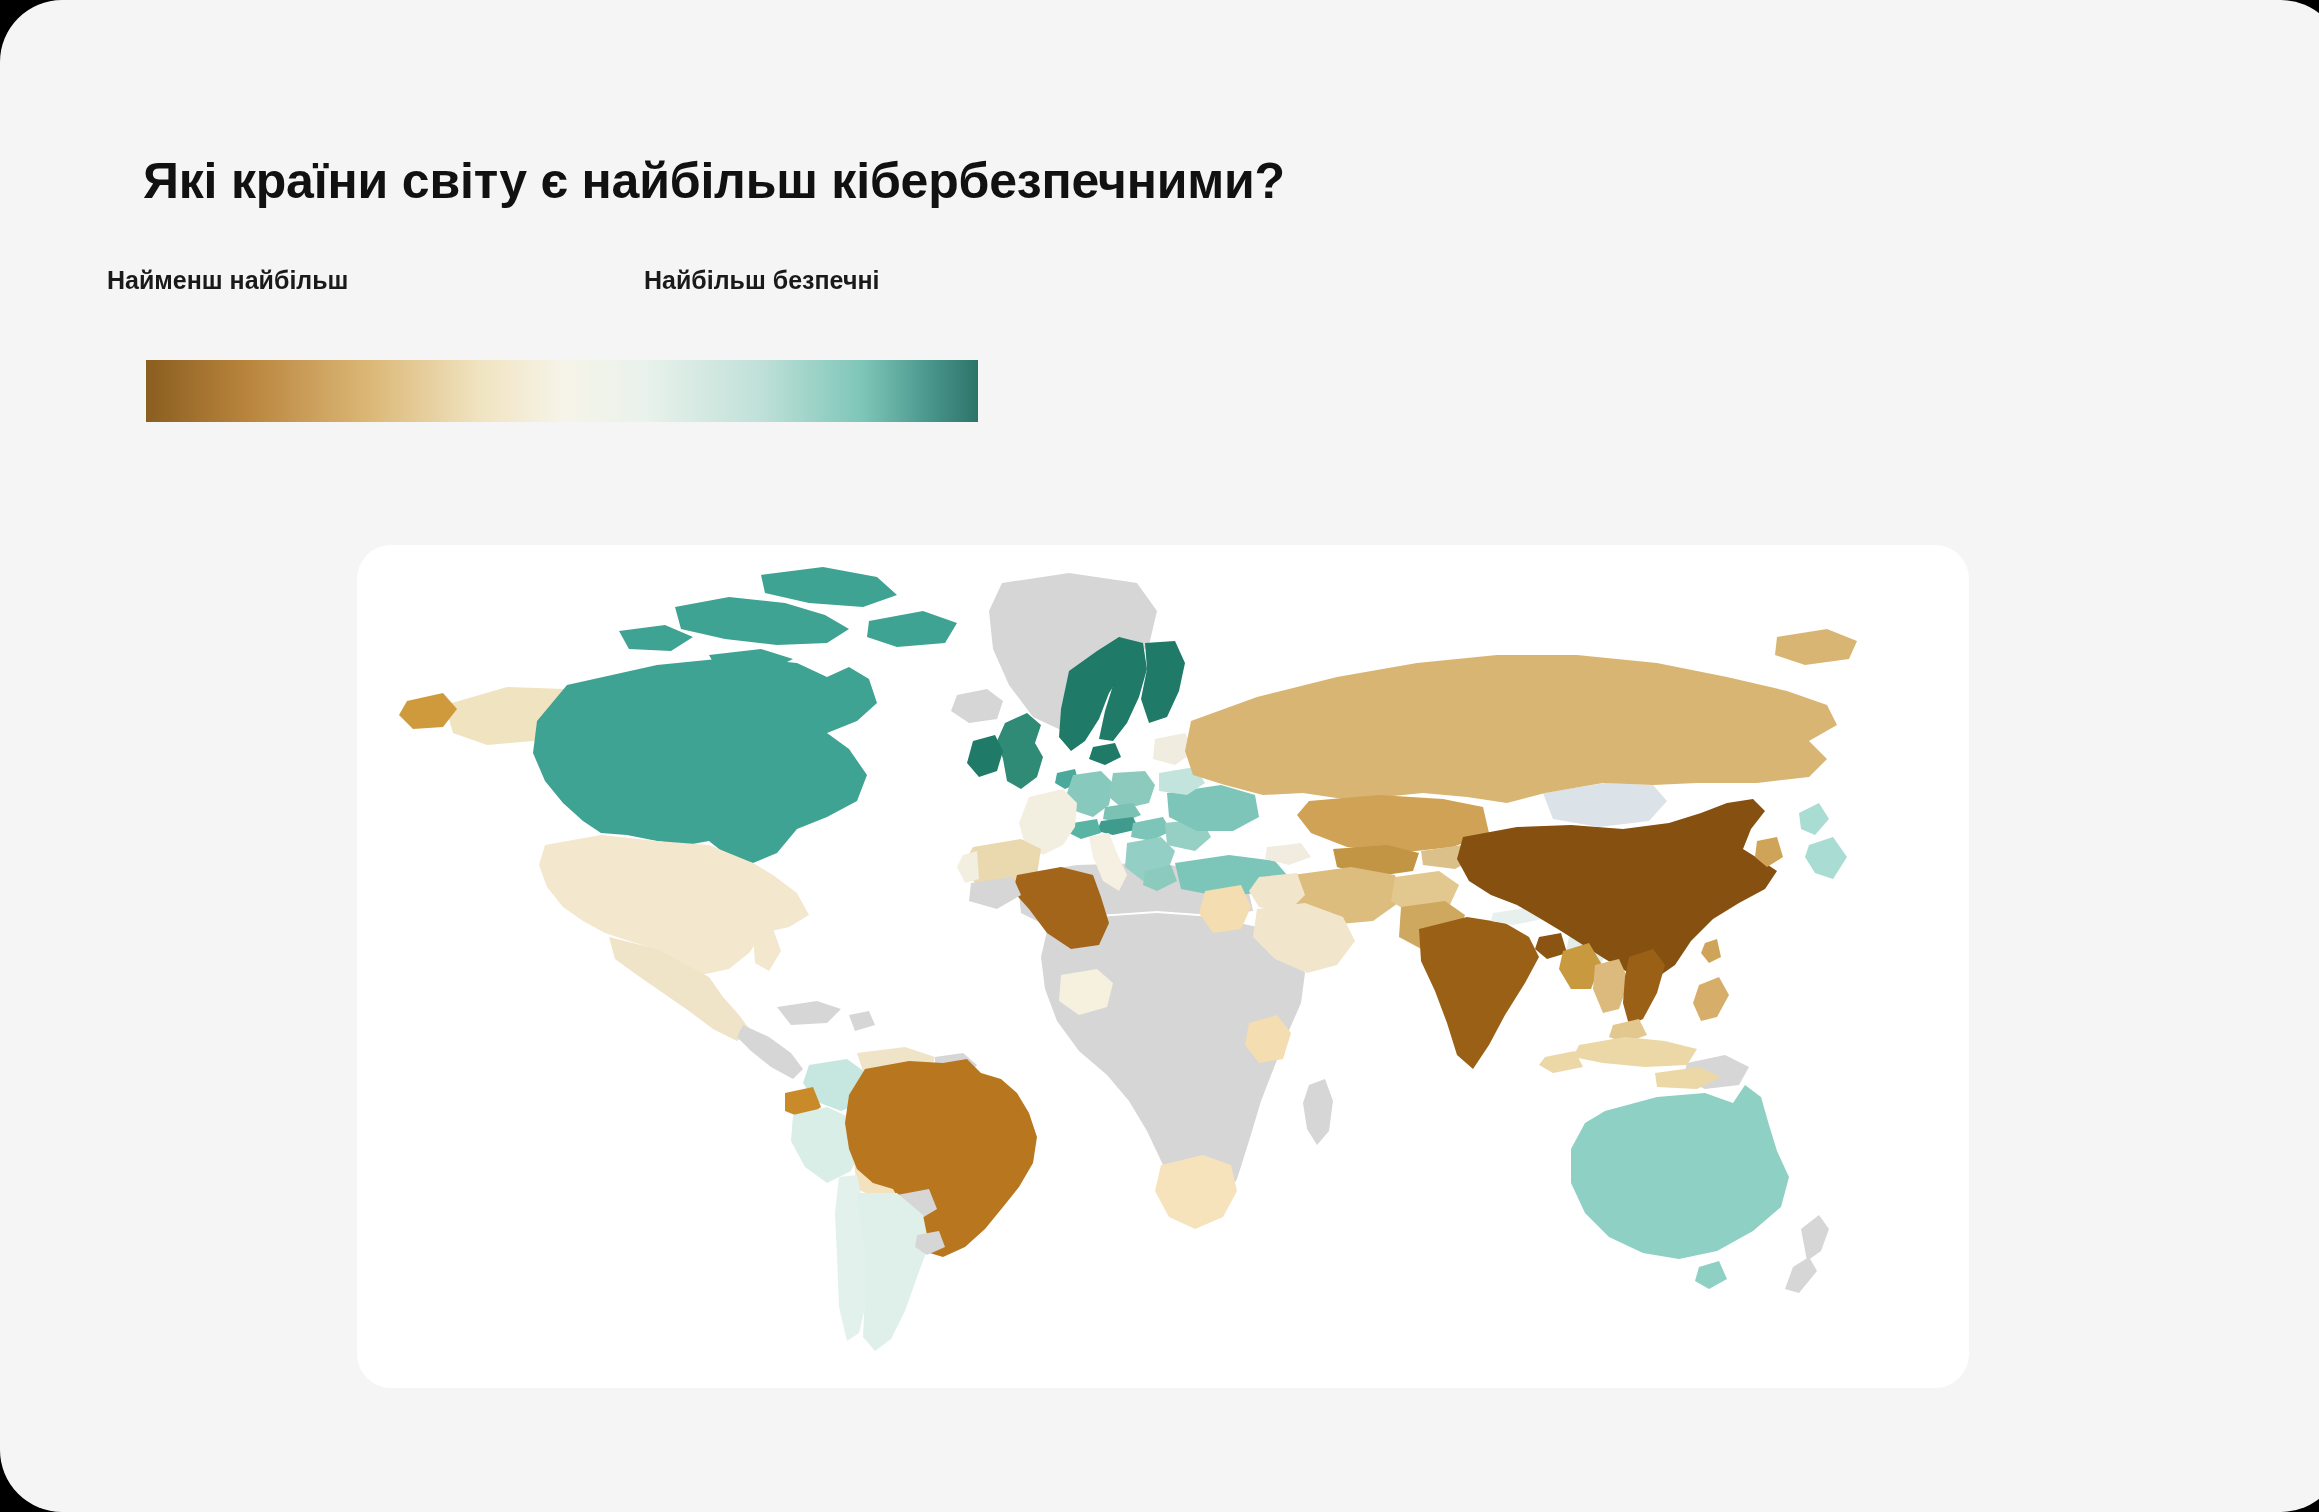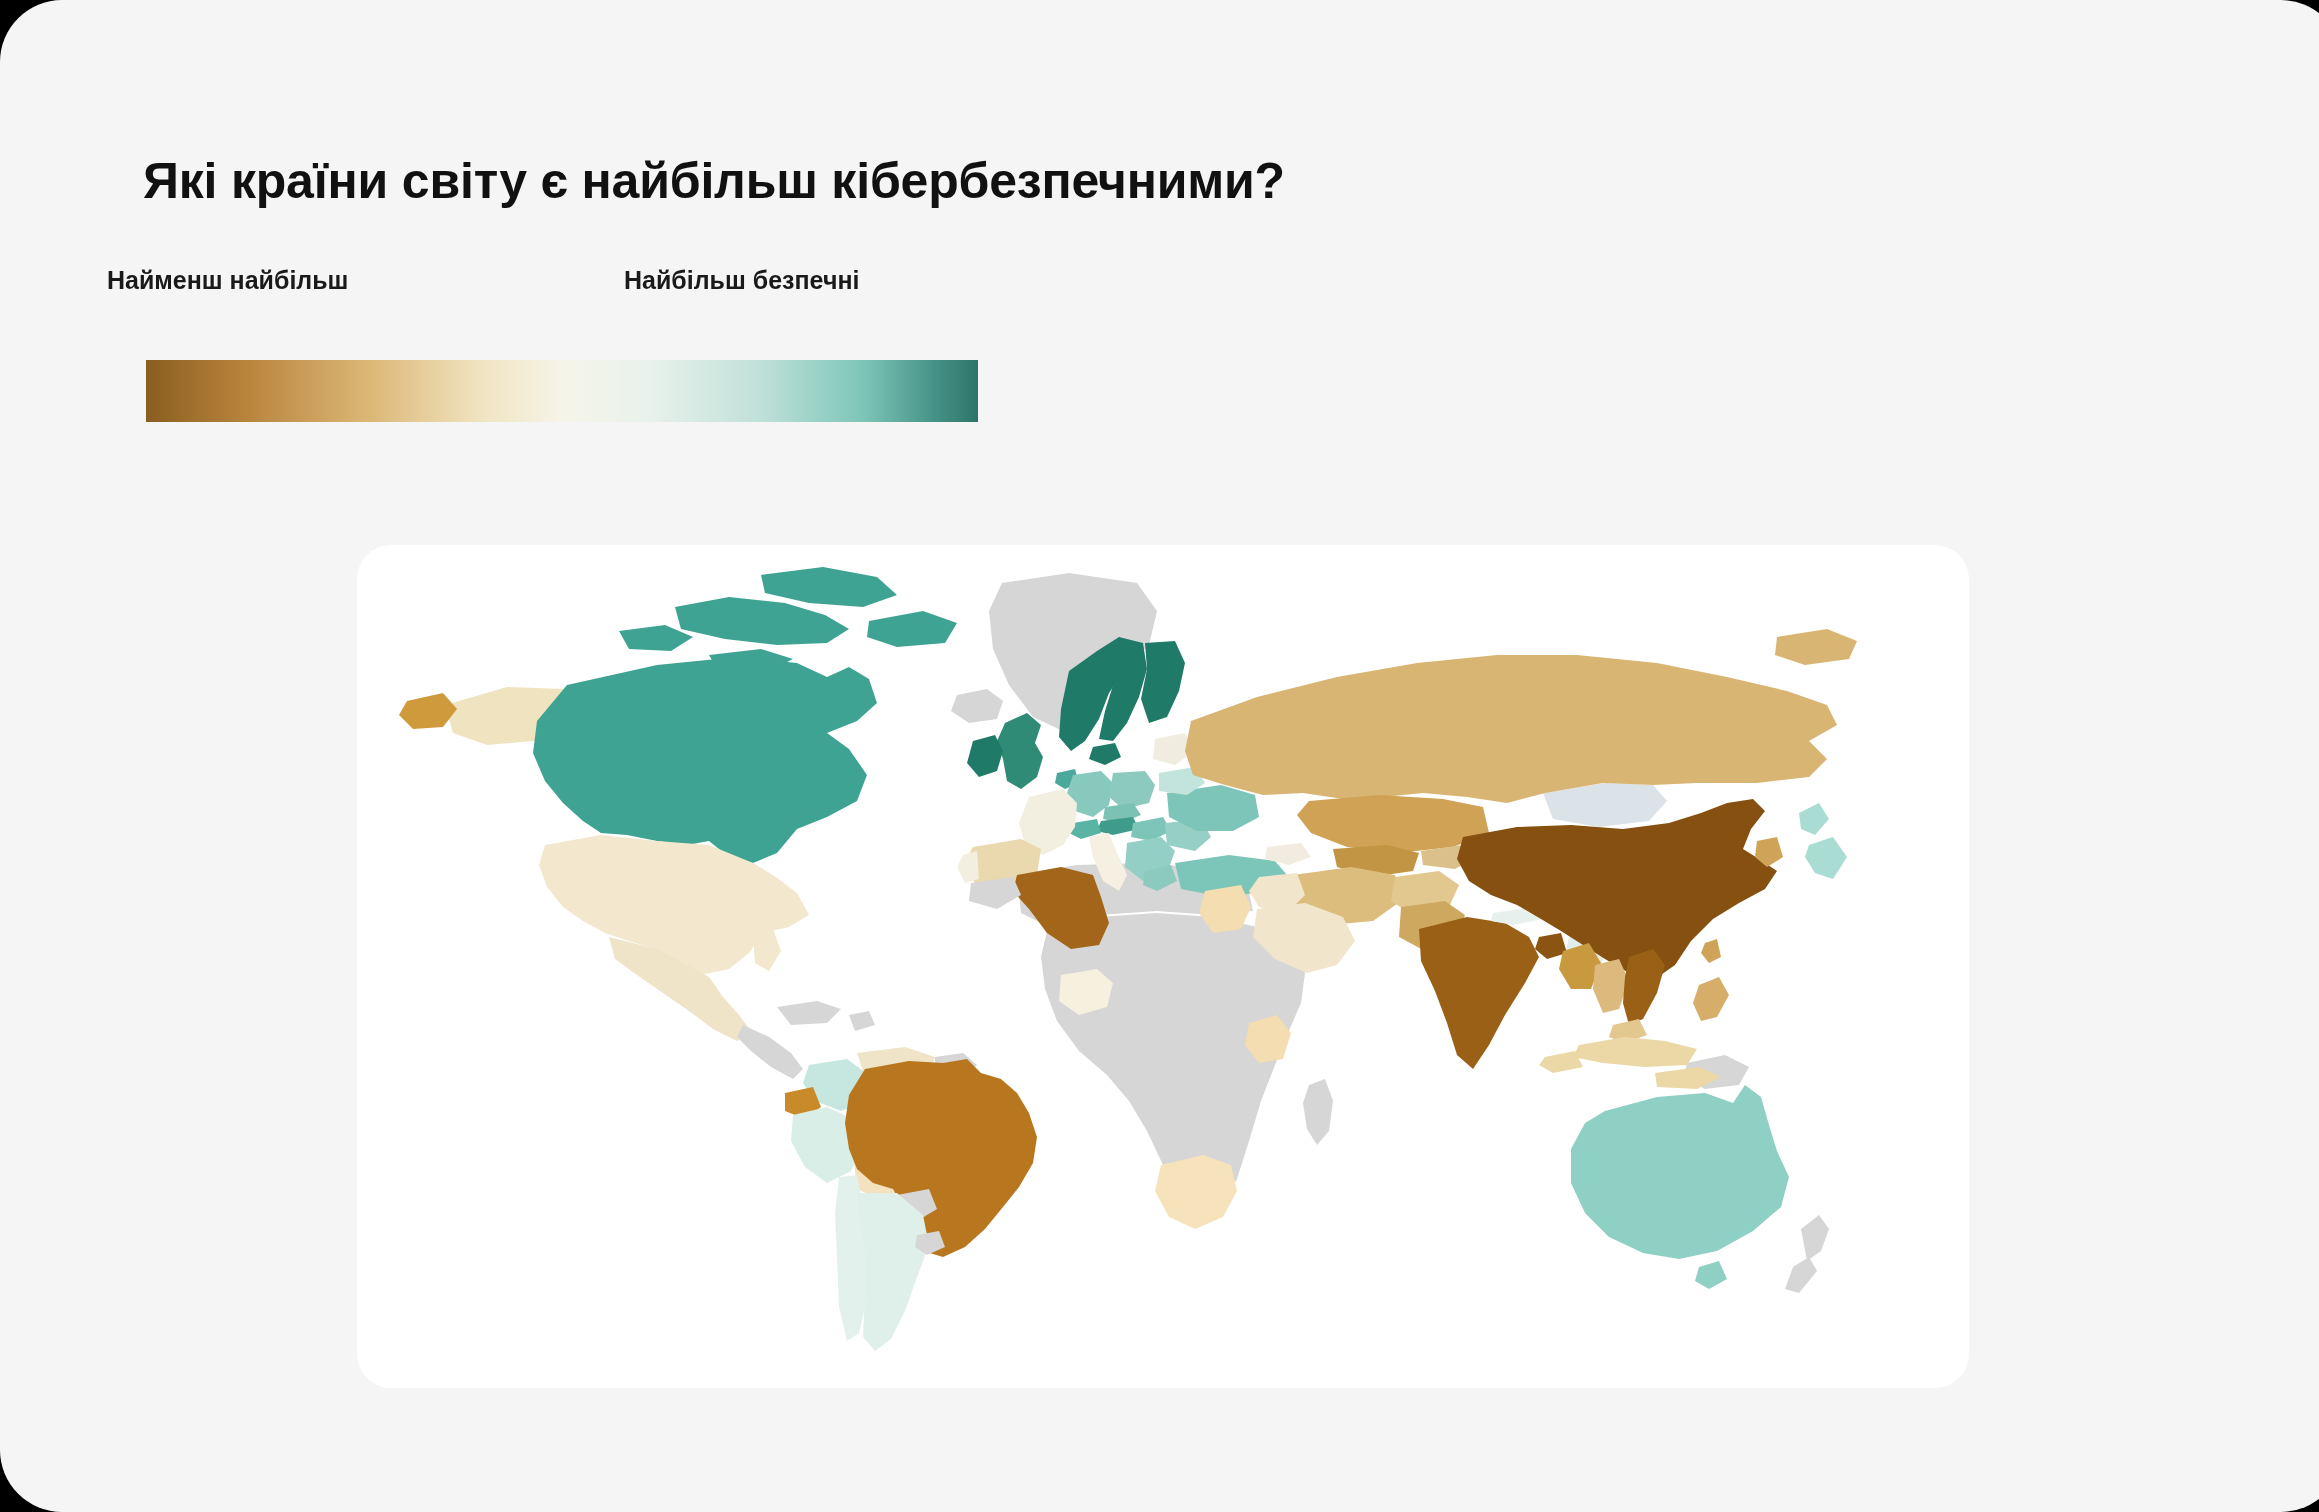--- a/index.html
+++ b/index.html
@@ -38,21 +38,21 @@
 
   .legend-label {
     position: absolute;
     font-size: 25px;
     font-weight: 700;
     color: #1a1a1a;
     white-space: nowrap;
     top: 266px;
   }
   #legend-label-low  { left: 107px; }
-  #legend-label-high { left: 624px; }
+  #legend-label-high { left: 644px; }
 
   #legend-bar {
     position: absolute;
     left: 146px;
     top: 360px;
     width: 832px;
     height: 62px;
   }
 
   #map-card {

